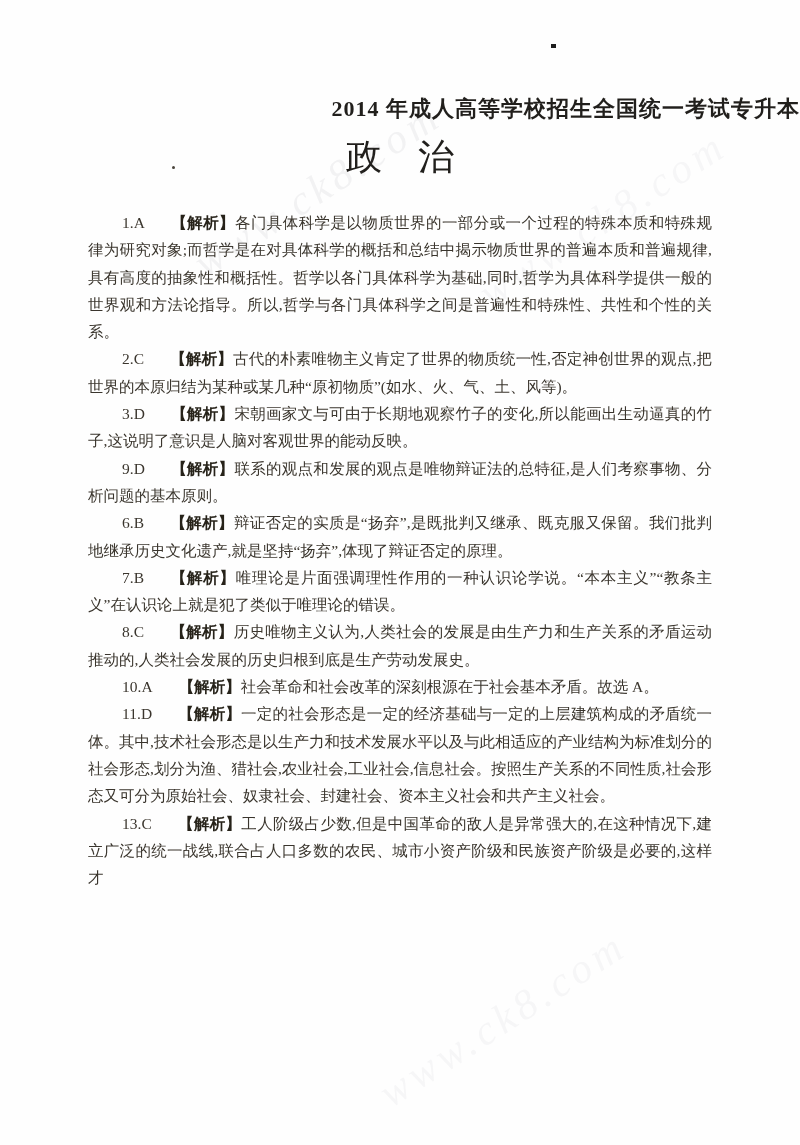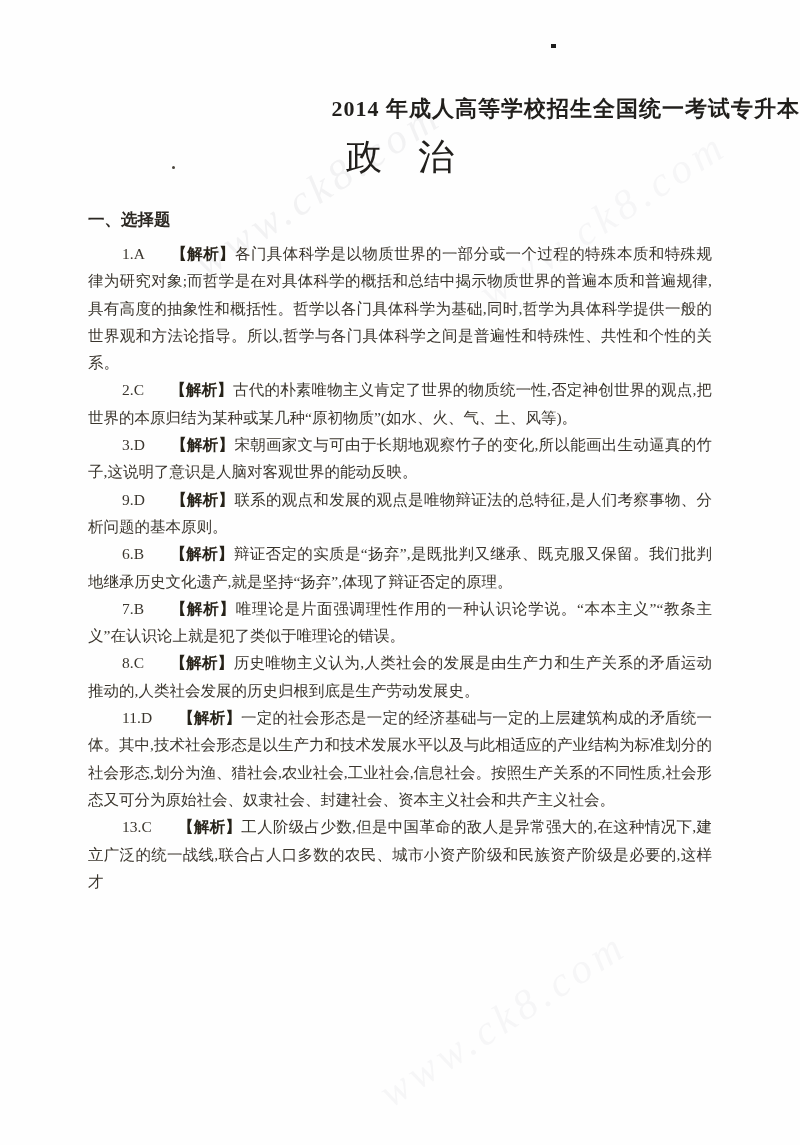--- a/index.html
+++ b/index.html
@@ -80,38 +80,38 @@
   <div class="wm wm2">www.ck8.com</div>
   <div class="wm wm3">www.ck8.com</div>
 
   <div class="speck speck1"></div>
   <div class="speck speck2"></div>
 
   <h1 class="doc-title">2014 年成人高等学校招生全国统一考试专升本</h1>
   <h2 class="doc-subject">政　治</h2>
 
   <div class="content">
-    <h3 class="section-heading">一、选择题</h3>
 
     <p class="item"><span class="q-num">1.A</span><span class="tag">【解析】</span><span>各门具体科学是以物质世界的一部分或一个过程的特殊本质和特殊规律为研究对象;而哲学是在对具体科学的概括和总结中揭示物质世界的普遍本质和普遍规律,具有高度的抽象性和概括性。哲学以各门具体科学为基础,同时,哲学为具体科学提供一般的世界观和方法论指导。所以,哲学与各门具体科学之间是普遍性和特殊性、共性和个性的关系。</span></p>
 
     <p class="item"><span class="q-num">2.C</span><span class="tag">【解析】</span><span>古代的朴素唯物主义肯定了世界的物质统一性,否定神创世界的观点,把世界的本原归结为某种或某几种“原初物质”(如水、火、气、土、风等)。</span></p>
 
     <p class="item"><span class="q-num">3.D</span><span class="tag">【解析】</span><span>宋朝画家文与可由于长期地观察竹子的变化,所以能画出生动逼真的竹子,这说明了意识是人脑对客观世界的能动反映。</span></p>
 
     <p class="item"><span class="q-num">9.D</span><span class="tag">【解析】</span><span>联系的观点和发展的观点是唯物辩证法的总特征,是人们考察事物、分析问题的基本原则。</span></p>
 
 
     <p class="item"><span class="q-num">6.B</span><span class="tag">【解析】</span><span>辩证否定的实质是“扬弃”,是既批判又继承、既克服又保留。我们批判地继承历史文化遗产,就是坚持“扬弃”,体现了辩证否定的原理。</span></p>
 
     <p class="item"><span class="q-num">7.B</span><span class="tag">【解析】</span><span>唯理论是片面强调理性作用的一种认识论学说。“本本主义”“教条主义”在认识论上就是犯了类似于唯理论的错误。</span></p>
 
     <p class="item"><span class="q-num">8.C</span><span class="tag">【解析】</span><span>历史唯物主义认为,人类社会的发展是由生产力和生产关系的矛盾运动推动的,人类社会发展的历史归根到底是生产劳动发展史。</span></p>
 
 
+    <p class="item"><span class="q-num">10.A</span><span class="tag">【解析】</span><span>社会革命和社会改革的深刻根源在于社会基本矛盾。故选 A。</span></p>
 
     <p class="item"><span class="q-num">11.D</span><span class="tag">【解析】</span><span>一定的社会形态是一定的经济基础与一定的上层建筑构成的矛盾统一体。其中,技术社会形态是以生产力和技术发展水平以及与此相适应的产业结构为标准划分的社会形态,划分为渔、猎社会,农业社会,工业社会,信息社会。按照生产关系的不同性质,社会形态又可分为原始社会、奴隶社会、封建社会、资本主义社会和共产主义社会。</span></p>
 
 
     <p class="item"><span class="q-num">13.C</span><span class="tag">【解析】</span><span>工人阶级占少数,但是中国革命的敌人是异常强大的,在这种情况下,建立广泛的统一战线,联合占人口多数的农民、城市小资产阶级和民族资产阶级是必要的,这样才</span></p>
   </div>
 
 </div>
 
 </body></html>

